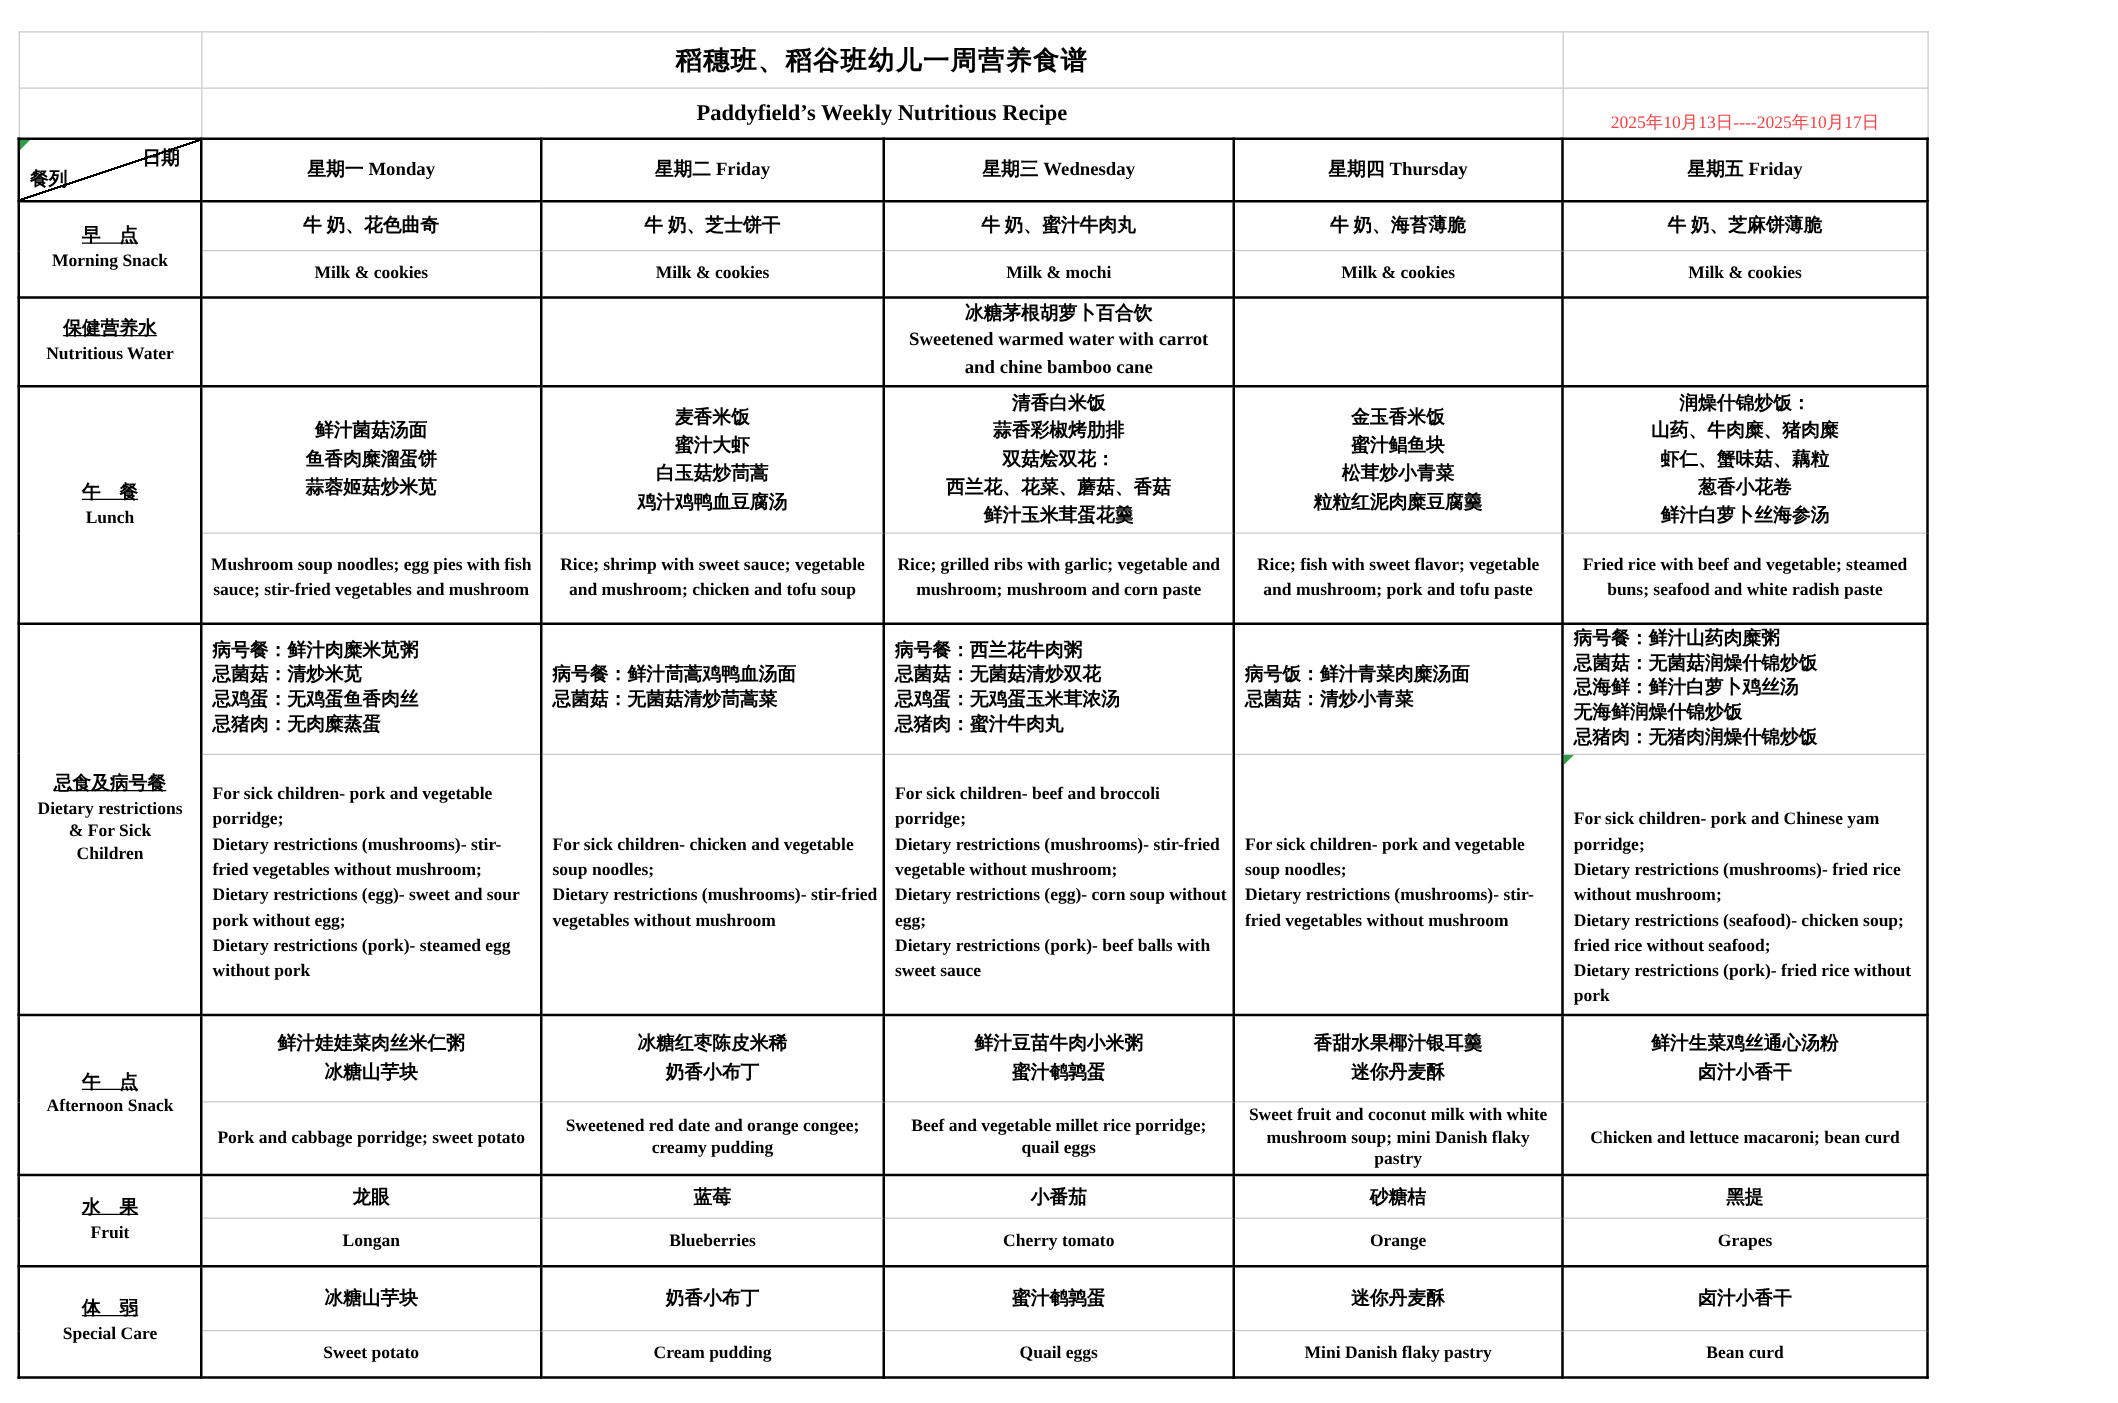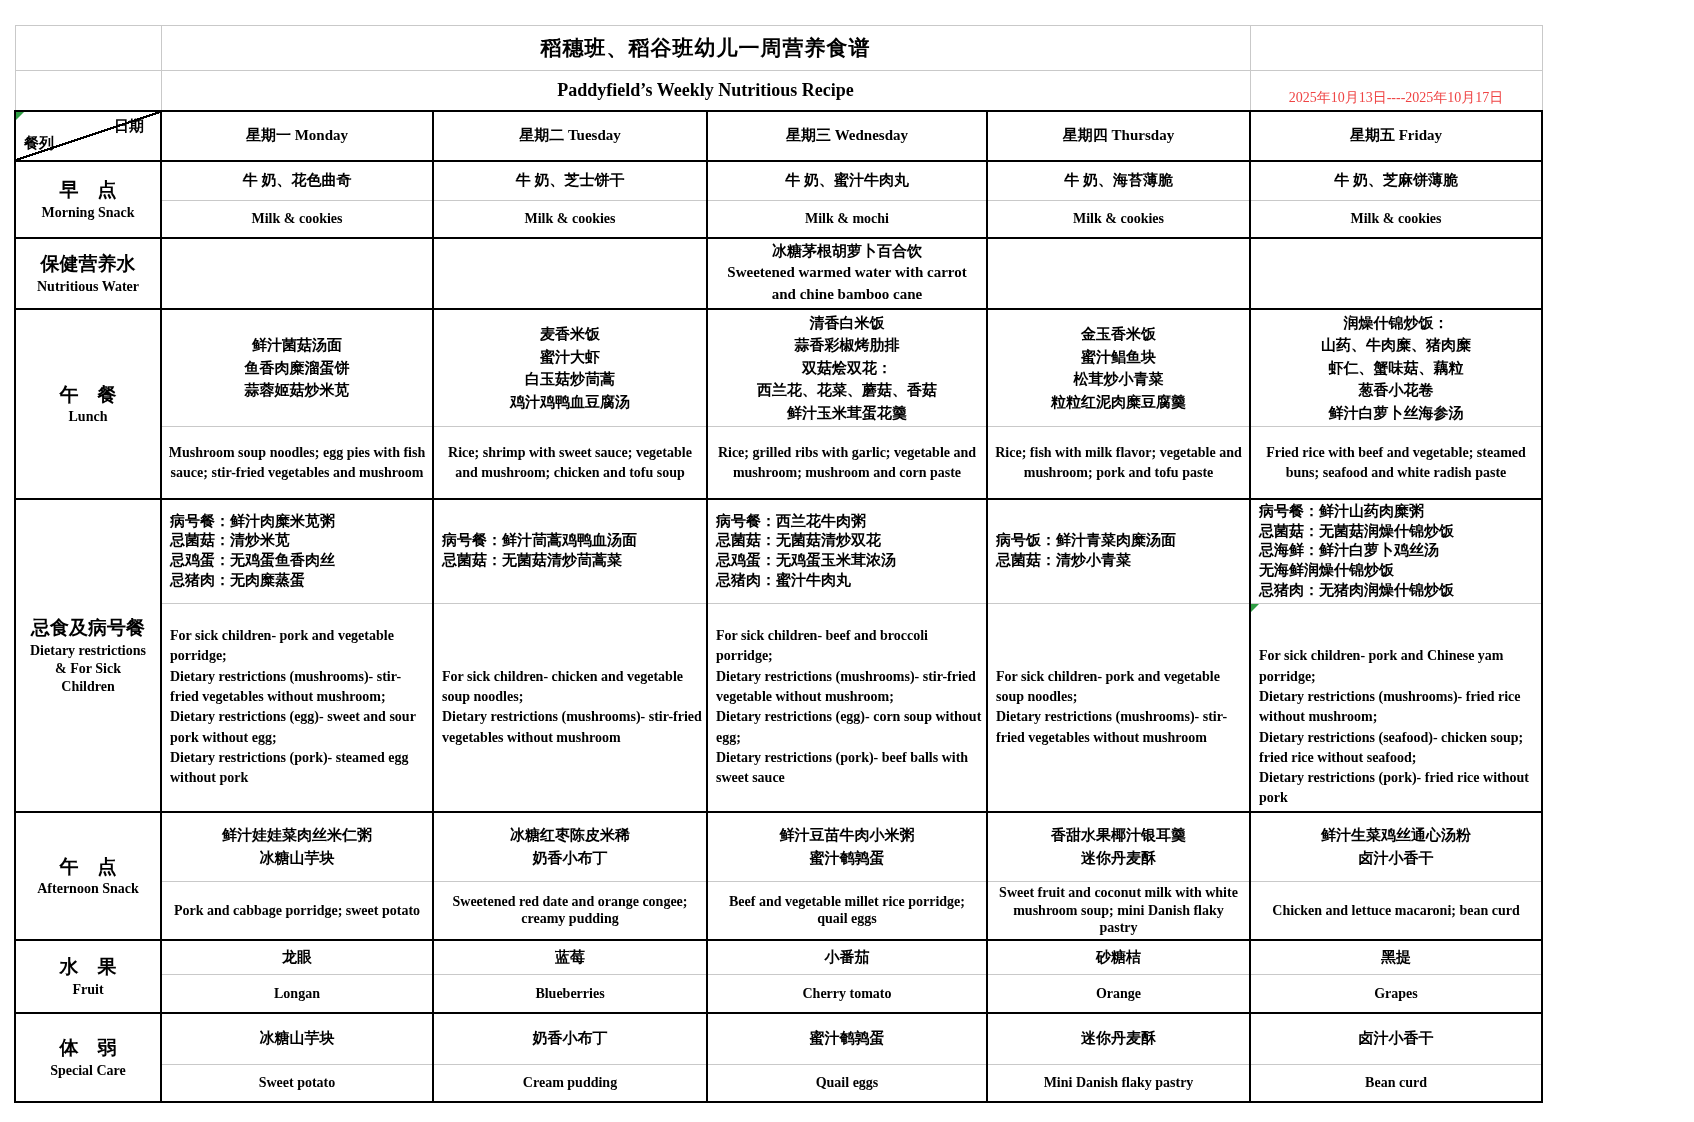--- a/index.html
+++ b/index.html
@@ -16,21 +16,21 @@
   .date-cell{font-weight:normal;font-size:14px;color:#ef4444;vertical-align:bottom;padding-bottom:3px;}
   
   td.cb{border-bottom:1px solid #c9c9c9;}
   td.ct{border-top:1px solid #c9c9c9;}
   .pre{white-space:pre-line;}
   .cn{line-height:1.5;}
   .en{font-size:14px;line-height:1.25;}
   .lunch-en{line-height:1.4;}
   .diet-cn{text-align:left;line-height:1.32;padding-left:8px;padding-right:4px;}
   .diet-en{text-align:left;font-size:14px;line-height:1.45;padding-left:8px;padding-right:4px;}
-  .label-cn{font-size:19px;line-height:1.45;}
+  .label-cn{font-size:15px;line-height:1.45;text-decoration:underline;}
   .label-en{font-size:14px;line-height:1.3;}
   .water-cell{line-height:1.45;}
   
   tr.h-title{height:45px;}tr.h-sub{height:40px;}tr.h-head{height:50px;}
   tr.h-m1{height:40px;}tr.h-m2{height:37px;}tr.h-water{height:68px;}
   tr.h-l1{height:113px;}tr.h-l2{height:72px;}
   tr.h-d1{height:98px;}tr.h-d2{height:187px;}
   tr.h-p1{height:70px;}tr.h-p2{height:52px;}
   tr.h-f1{height:35px;}tr.h-f2{height:38px;}
   tr.h-s1{height:52px;}tr.h-s2{height:37px;}
@@ -72,21 +72,21 @@
     <td class="g date-cell">2025年10月13日----2025年10月17日</td>
   </tr>
 
   <tr class="h-head">
     <td class="diag rel">
       <div class="err-tri"></div>
       <span class="diag-top">日期</span>
       <span class="diag-bottom">餐列</span>
     </td>
     <td>星期一  Monday</td>
-    <td>星期二  Tuesday</td>
+    <td>星期二  Friday</td>
     <td>星期三  Wednesday</td>
     <td>星期四  Thursday</td>
     <td>星期五   Friday</td>
   </tr>
 
   <tr class="h-m1">
     <td rowspan="2">
       <div class="label-cn">早　点</div>
       <div class="label-en">Morning Snack</div>
     </td>
@@ -141,21 +141,21 @@
     <td class="cb pre cn">润燥什锦炒饭：
 山药、牛肉糜、猪肉糜
 虾仁、蟹味菇、藕粒
 葱香小花卷
 鲜汁白萝卜丝海参汤</td>
   </tr>
   <tr class="h-l2">
     <td class="ct en lunch-en">Mushroom soup noodles; egg pies with fish sauce; stir-fried vegetables and mushroom</td>
     <td class="ct en lunch-en">Rice; shrimp with sweet sauce; vegetable and mushroom; chicken and tofu soup</td>
     <td class="ct en lunch-en">Rice; grilled ribs with garlic; vegetable and mushroom; mushroom and corn paste</td>
-    <td class="ct en lunch-en">Rice; fish with milk flavor; vegetable and mushroom; pork and tofu paste</td>
+    <td class="ct en lunch-en">Rice; fish with sweet flavor; vegetable and mushroom; pork and tofu paste</td>
     <td class="ct en lunch-en">Fried rice with beef and vegetable; steamed buns; seafood and white radish paste</td>
   </tr>
 
   <tr class="h-d1">
     <td rowspan="2">
       <div class="label-cn">忌食及病号餐</div>
       <div class="label-en pre">Dietary restrictions
 &amp; For Sick
 Children</div>
     </td>

